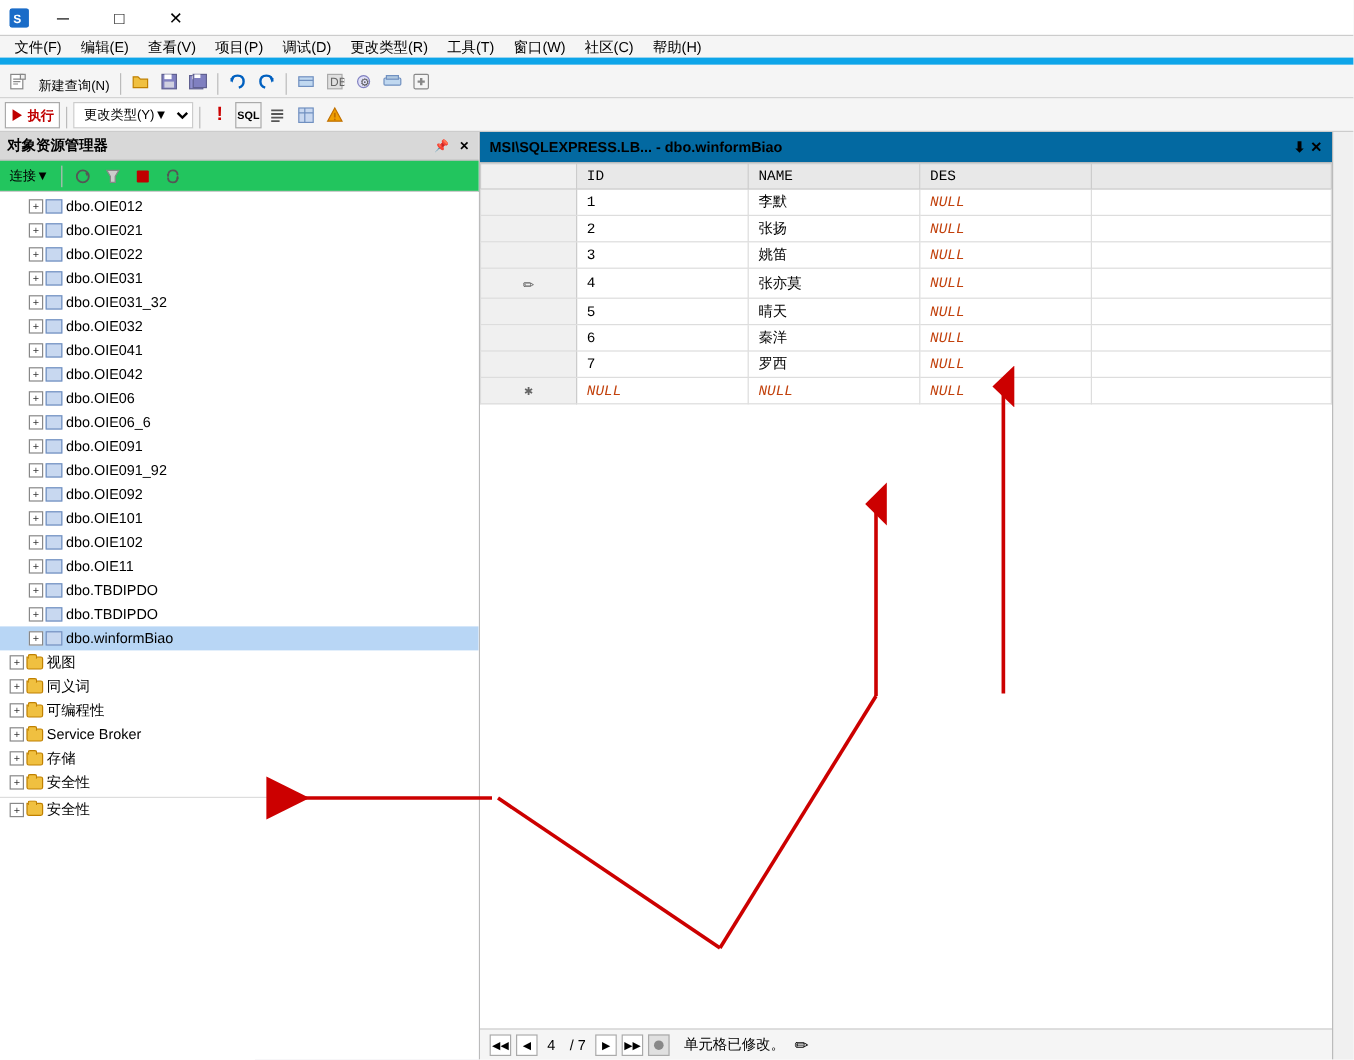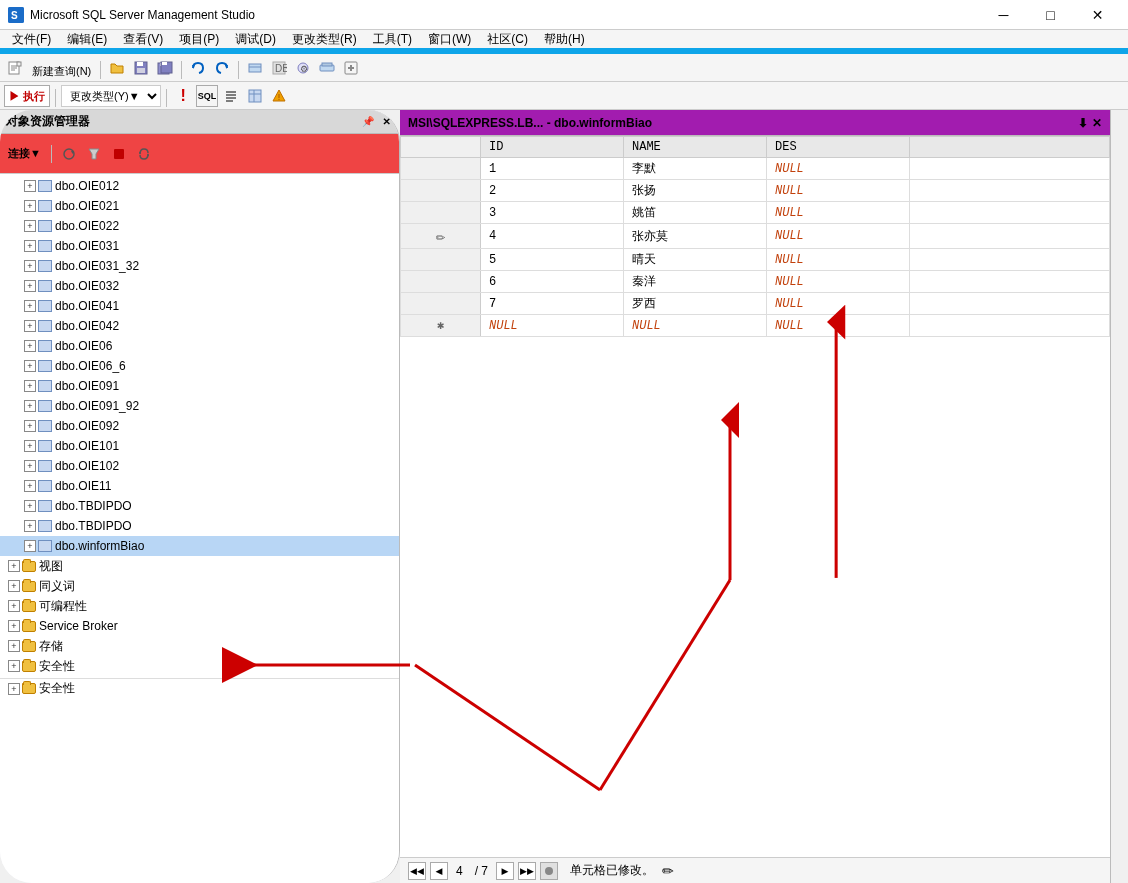--- a/index.html
+++ b/index.html
@@ -107,21 +107,20 @@
 
     
     .object-explorer {
       width: 400px;
       min-width: 400px;
       background: #f5f6fa;
       border-right: 1px solid #bbb;
       display: flex;
       flex-direction: column;
       overflow: hidden;
-      border-radius: 32px;
     }
     .oe-header {
       height: 24px;
       background: #d8d8d8;
       display: flex;
       align-items: center;
       padding: 0 6px;
       font-size: 12px;
       font-weight: bold;
       border-bottom: 1px solid #bbb;
@@ -131,28 +130,27 @@
       display: flex;
       align-items: center;
       gap: 4px;
     }
     .oe-header-icons {
       display: flex;
       align-items: center;
       gap: 4px;
     }
     .oe-toolbar {
-      height: 40px;
-      background: #ef4444;
+      height: 26px;
+      background: #22c55e;
       display: flex;
       align-items: center;
       padding: 2px 4px;
       border-bottom: 1px solid #ccc;
       gap: 3px;
-      font-weight: bold;
     }
     .oe-tree {
       flex: 1;
       overflow-y: auto;
       overflow-x: hidden;
       background: #fff;
       padding: 2px 0;
     }
     .tree-item {
       display: flex;
@@ -222,21 +220,21 @@
 
     
     .content-panel {
       flex: 1;
       display: flex;
       flex-direction: column;
       background: #fff;
     }
     .content-header {
       height: 26px;
-      background: #a21caf;
+      background: #0369a1;
       display: flex;
       align-items: center;
       padding: 0 8px;
       font-size: 12px;
       font-weight: bold;
       border-bottom: 1px solid #bbb;
       justify-content: space-between;
     }
     .content-table {
       flex: 1;
@@ -319,21 +317,20 @@
 </head>
 <body>
 
 <div class="title-bar">
   <div class="title-bar-icon">
     <svg width="16" height="16" viewBox="0 0 16 16">
       <rect width="16" height="16" fill="#1a6cc8" rx="2"></rect>
       <text x="3" y="12" fill="white" font-size="10" font-weight="bold">S</text>
     </svg>
   </div>
-  <span class="title-bar-text">Microsoft SQL Server Management Studio</span>
   <div class="title-bar-controls">
     <div class="title-btn">─</div>
     <div class="title-btn">□</div>
     <div class="title-btn close">✕</div>
   </div>
 </div>
 
 <div class="menu-bar">
   <span class="menu-item">文件(F)</span>
   <span class="menu-item">编辑(E)</span>

